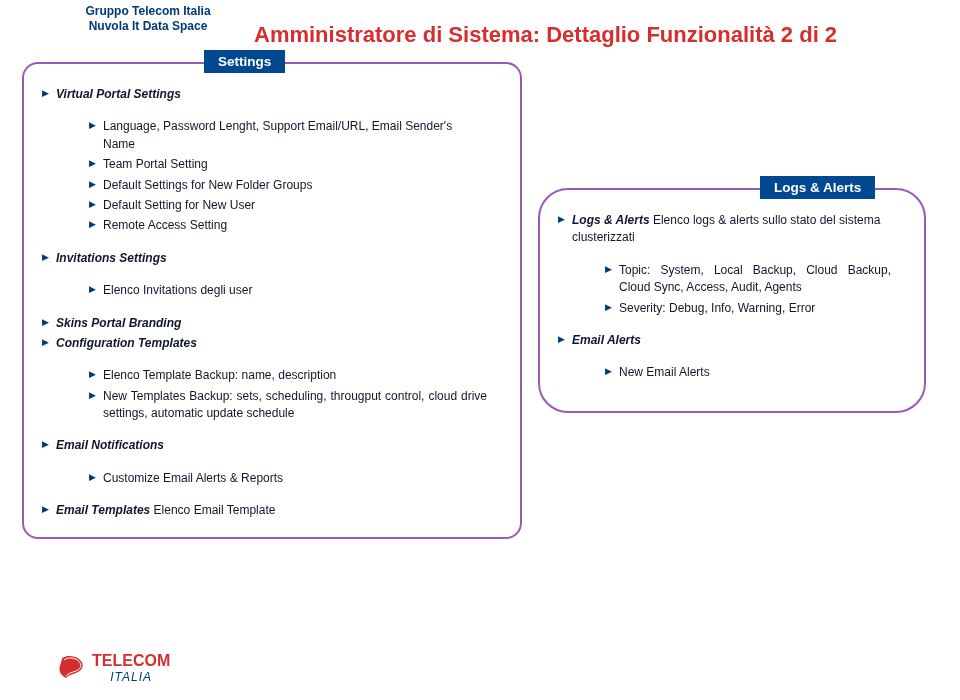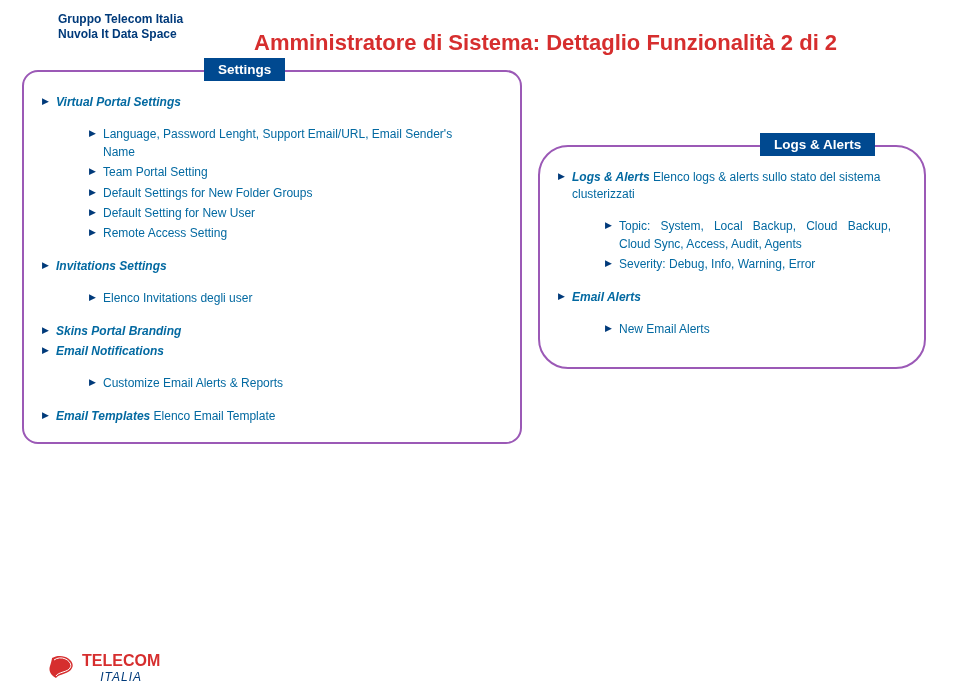--- a/index.html
+++ b/index.html
@@ -8,22 +8,23 @@
     width: 960px;
     height: 700px;
     background: #fff;
     font-family: Arial, Helvetica, sans-serif;
     position: relative;
     overflow: hidden;
   }
   .header {
     display: flex;
     align-items: flex-start;
-    padding: 12px 10px 4px 58px;
-    position: relative;
+    padding: 4px 10px 4px 58px;
+    position: relative;
+    text-align: center;
   }
   .brand {
     display: flex;
     flex-direction: column;
     font-size: 12px;
     font-weight: bold;
     color: #003a7a;
     line-height: 1.25;
     min-width: 180px;
   }
@@ -59,21 +60,21 @@
     border-radius: 0;
     white-space: nowrap;
   }
   .badge-left { left: 180px; }
   .badge-right { left: 220px; }
 
   ul.tree {
     list-style: none;
     margin: 0;
     padding: 0;
-    color: #0369a1;
+    color: #0f172a;
     font-size: 12px;
     line-height: 1.45;
   }
   ul.tree ul {
     list-style: none;
     margin: 15px;
     padding-left: 18px;
   }
   .node {
     position: relative;
@@ -87,21 +88,21 @@
     top: 1px;
     font-size: 9px;
     color: #003a7a;
   }
   .bi { font-weight: bold; font-style: italic; }
   .desc { font-weight: normal; font-style: normal; }
   .just { text-align: justify; }
 
   .footer-logo {
     position: absolute;
-    left: 48px;
+    left: 58px;
     bottom: 16px;
     display: flex;
     align-items: center;
     gap: 6px;
   }
   .footer-logo svg { display: block; }
   .footer-text {
     font-weight: bold;
     color: #d62e2e;
     font-size: 16px;
@@ -148,20 +149,27 @@
         <span class="bi">Invitations Settings</span>
         <ul>
           <li class="node"><span>Elenco Invitations degli user</span></li>
         </ul>
       </li>
 
       <li class="node">
         <span class="bi">Skins Portal Branding</span>
       </li>
 
+      <li class="node">
+        <span class="bi">Configuration Templates</span>
+        <ul>
+          <li class="node"><span>Elenco Template Backup: name, description</span></li>
+          <li class="node just"><span>New Templates Backup: sets, scheduling, througput control, cloud drive settings, automatic update schedule</span></li>
+        </ul>
+      </li>
 
       <li class="node">
         <span class="bi">Email Notifications</span>
         <ul>
           <li class="node"><span>Customize Email Alerts &amp; Reports</span></li>
         </ul>
       </li>
 
       <li class="node">
         <span class="bi">Email Templates</span><span class="desc"> Elenco Email Template</span>

